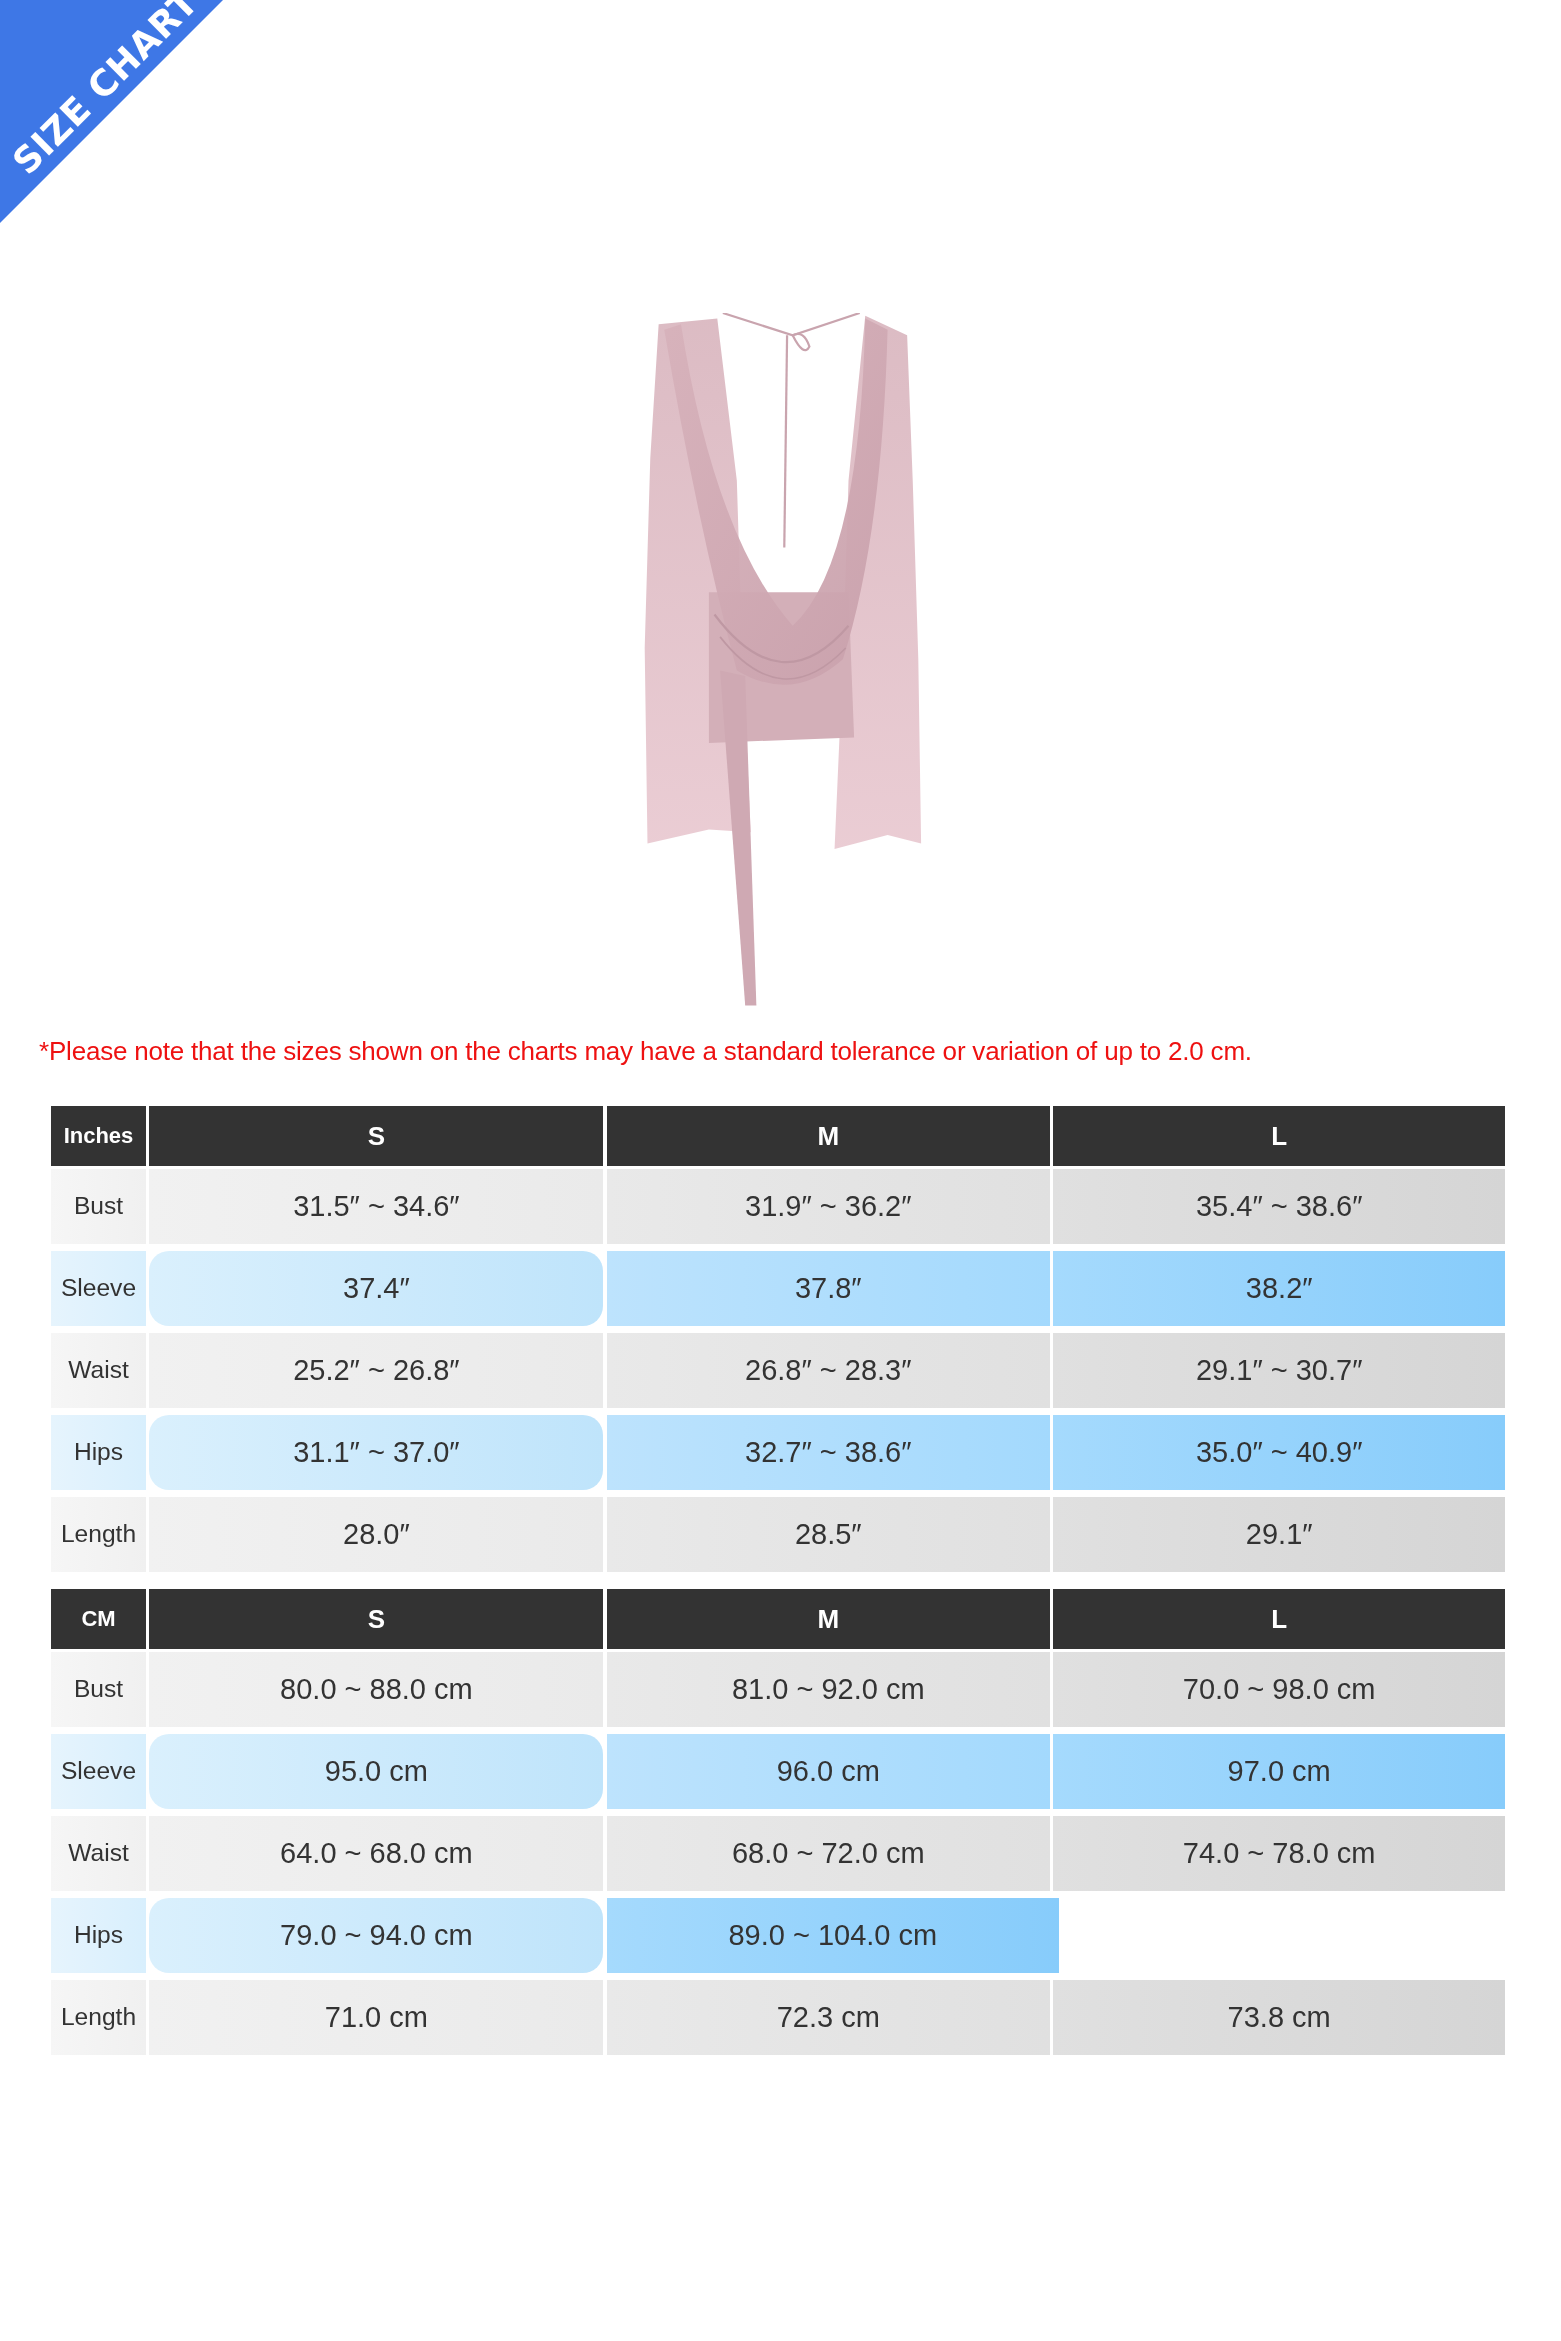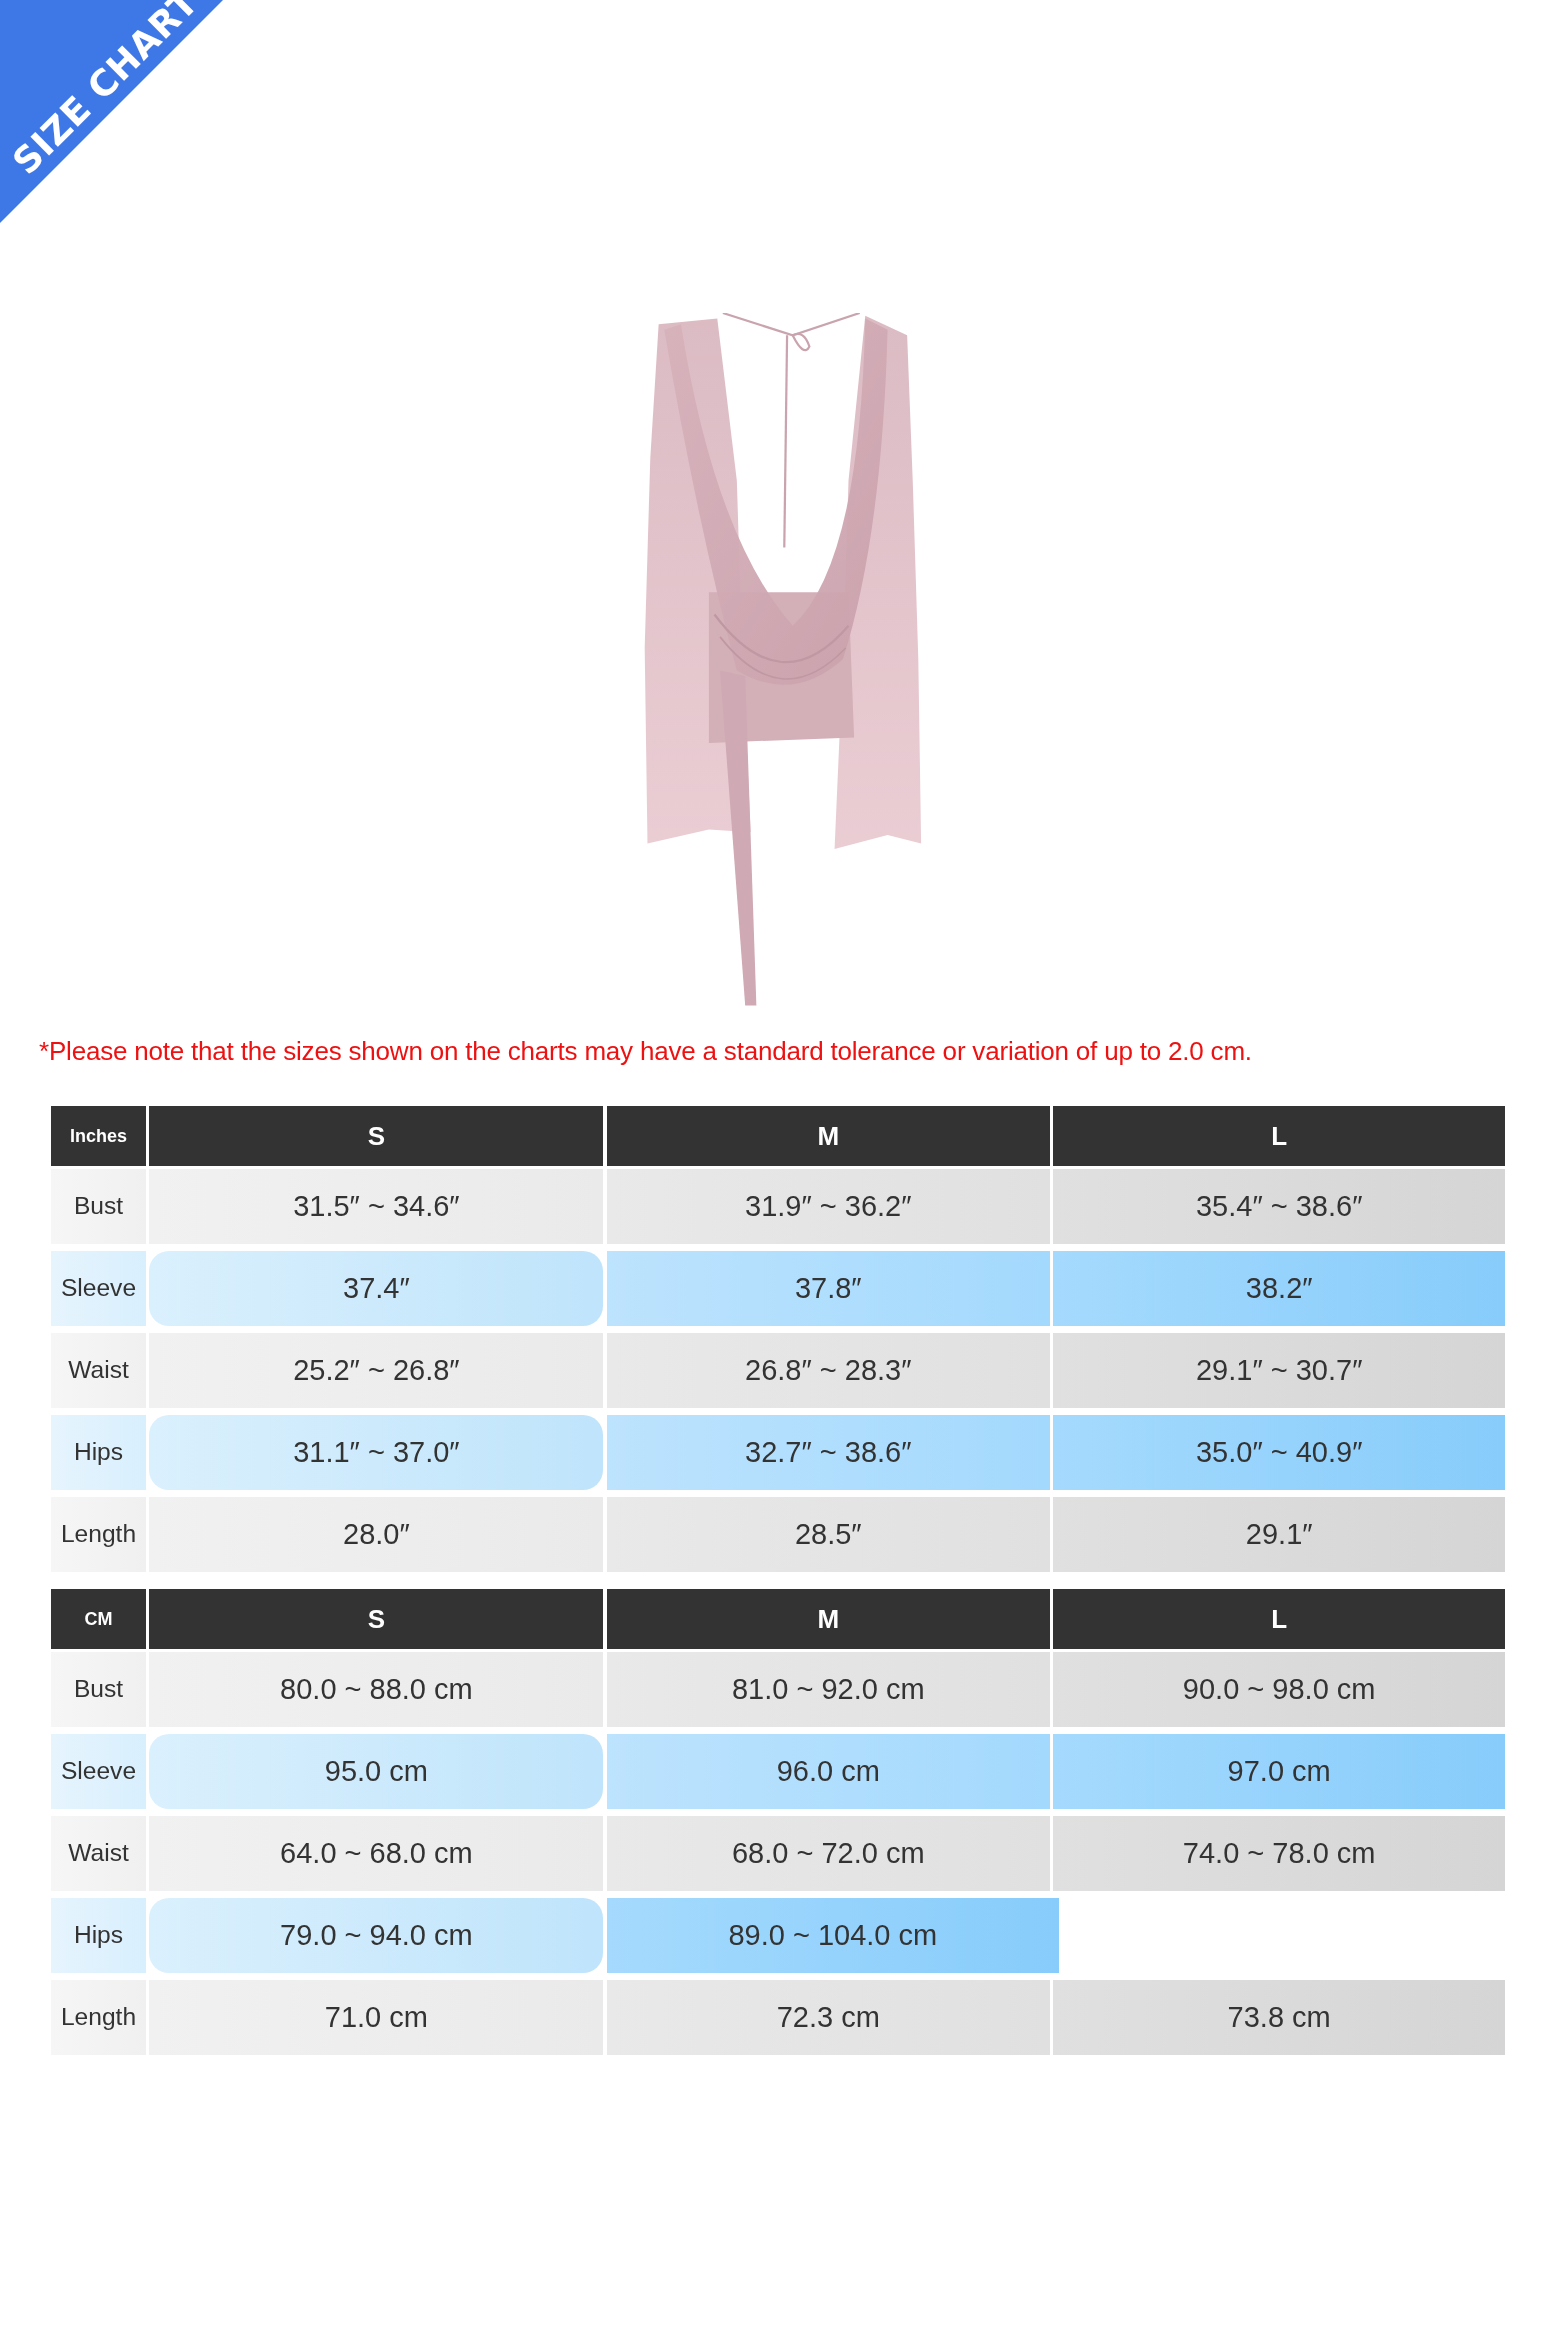--- a/index.html
+++ b/index.html
@@ -87,21 +87,21 @@
     .c0 { width: 95px; font-size: 24.6px; }
     .c1 { width: 454px; }
     .c2 { width: 443px; }
     .c3 { width: 452px; }
     .header .cell {
       background: #333333;
       color: #ffffff;
       font-weight: bold;
       font-size: 26px;
     }
-    .header .c0 { font-size: 18px; }
+    .header .c0 { font-size: 22px; }
     
     .row.gray .c0 { background: linear-gradient(90deg, #f6f6f6, #f0f0f0); }
     .row.gray .c1 { background: linear-gradient(90deg, #f1f1f1, #eaeaea); }
     .row.gray .c2 { background: linear-gradient(90deg, #e9e9e9, #e0e0e0); }
     .row.gray .c3 { background: linear-gradient(90deg, #e0e0e0, #d5d5d5); }
     .row.blue .c0 { background: linear-gradient(90deg, #e6f4fd, #d8effd); }
     .row.blue .c1 { background: linear-gradient(90deg, #daf0fd, #bfe4fb); border-radius: 20px; }
     .row.blue .c2 { background: linear-gradient(90deg, #bde3fd, #a3d9fd); }
     .row.blue .c3 { background: linear-gradient(90deg, #a5dafd, #87ccfb); }
   </style>
@@ -187,21 +187,21 @@
   <div class="row header">
     <div class="cell c0">CM</div>
     <div class="cell c1">S</div>
     <div class="cell c2">M</div>
     <div class="cell c3">L</div>
   </div>
   <div class="row gray">
     <div class="cell c0">Bust</div>
     <div class="cell c1">80.0 ~ 88.0 cm</div>
     <div class="cell c2">81.0 ~ 92.0 cm</div>
-    <div class="cell c3">90.0 ~ 98.0 cm</div>
+    <div class="cell c3">70.0 ~ 98.0 cm</div>
   </div>
   <div class="row blue">
     <div class="cell c0">Sleeve</div>
     <div class="cell c1">95.0 cm</div>
     <div class="cell c2">96.0 cm</div>
     <div class="cell c3">97.0 cm</div>
   </div>
   <div class="row gray">
     <div class="cell c0">Waist</div>
     <div class="cell c1">64.0 ~ 68.0 cm</div>

